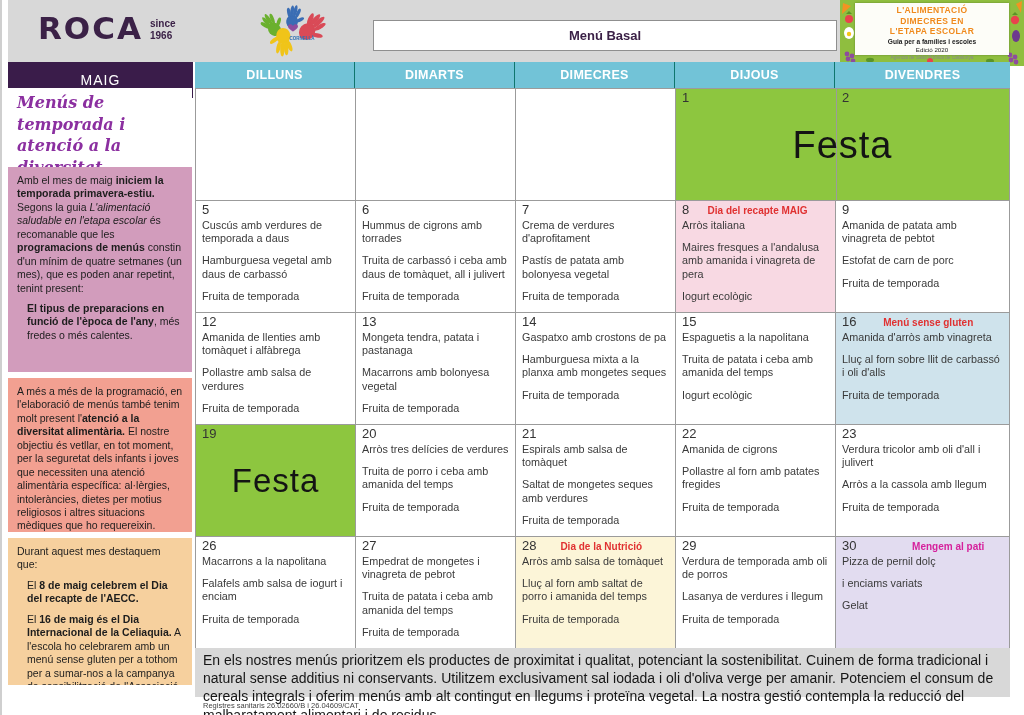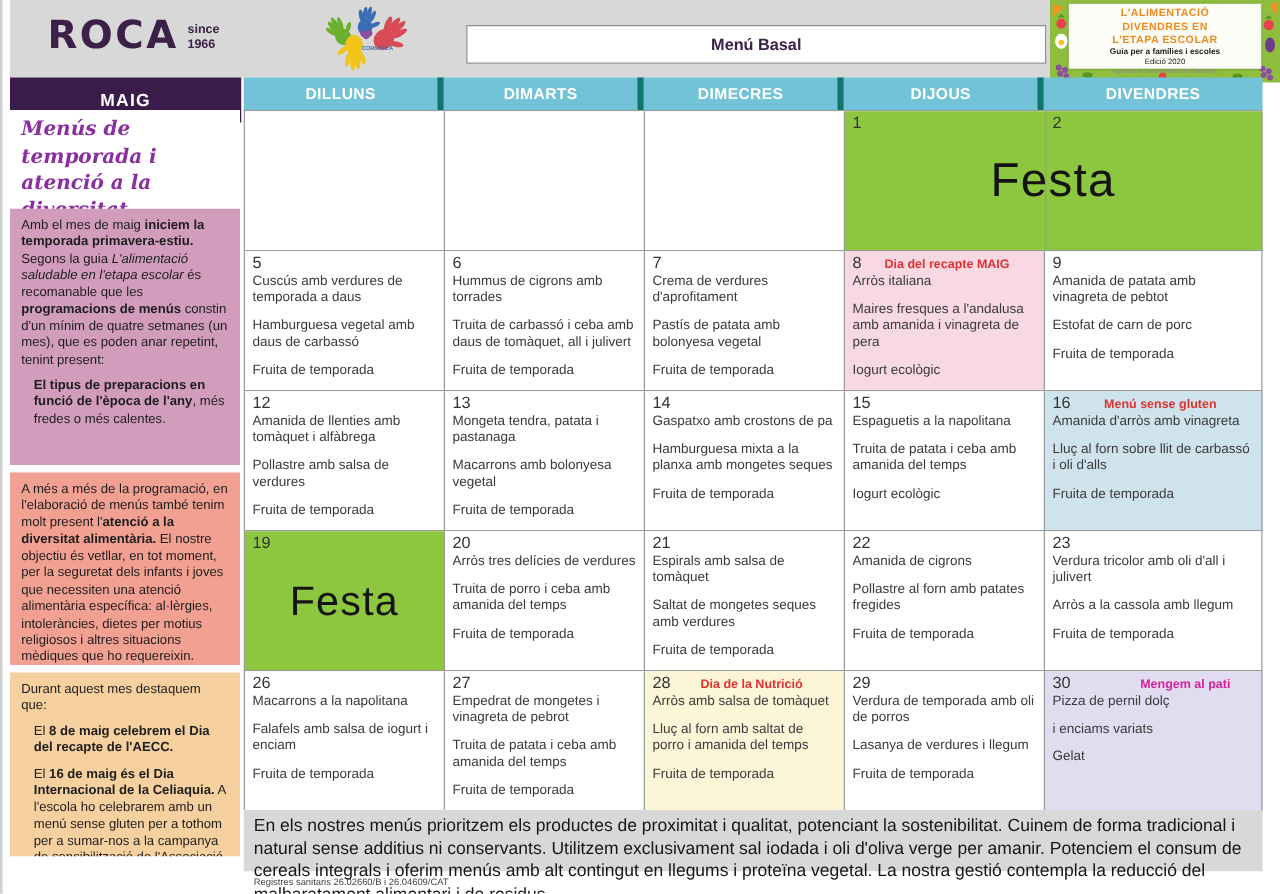--- a/index.html
+++ b/index.html
@@ -19,23 +19,23 @@
   
   .poster { position:absolute; left:840px; top:0; width:184px; height:66px; background:#8fbe3f; overflow:hidden; }
   .poster-bg { position:absolute; left:0; top:0; }
   .poster-card { position:absolute; left:15px; top:3px; right:15px; bottom:11px; background:#fdfdf8; box-shadow:0 0 2px rgba(0,0,0,.3); text-align:center; padding-top:2px; }
   .poster-line { display:block; font-size:8.5px; font-weight:800; color:#f08a1d; letter-spacing:.4px; line-height:1.25; }
   .poster-sub { display:block; font-size:6.6px; font-weight:700; color:#222; margin-top:1px; }
   .poster-ed { display:block; font-size:6.2px; color:#222; margin-top:1px; }
   .poster-agency { display:block; font-size:4.8px; color:#8a8a8a; margin-top:2px; }
 
   
-  .maig { position:absolute; left:8px; top:62px; width:185px; height:36px; background:#3a1c4a; color:#fff; font-weight:bold; font-size:14px; letter-spacing:1px; display:flex; align-items:center; justify-content:center; }
+  .maig { position:absolute; left:8px; top:62px; width:185px; height:36px; background:#3a1c4a; color:#fff; font-weight:normal; font-size:14px; letter-spacing:1px; display:flex; align-items:center; justify-content:center; }
   .dayheaders { position:absolute; left:195px; top:62px; width:815px; height:26px; display:grid; grid-template-columns:160px 160px 160px 160px 1fr; }
-  .dh { background:#72c3d7; color:#fff; font-weight:bold; font-size:12.5px; letter-spacing:.3px; display:flex; align-items:center; justify-content:center; border-right:5px solid #0f766e; }
+  .dh { background:#72c3d7; color:#fff; font-weight:bold; font-size:12.5px; letter-spacing:.3px; display:flex; align-items:center; justify-content:center; border-right:1px solid #0f766e; }
   .dh:last-child { border-right:none; }
 
   
   .sidebar { position:absolute; left:8px; top:88px; width:187px; }
   .sb { width:184px; padding:7px 9px; font-size:10.5px; line-height:1.28; color:#1d1d1d; overflow:hidden; }
   .sb p { margin-bottom:7px; }
   .sb p:last-child { margin-bottom:0; }
   .sb .indent { margin-left:10px; }
   .sb-white { background:#ffffff; height:79px; padding-top:4px; }
   .sb-heading { font-family:"DejaVu Serif", serif; font-style:italic; font-weight:bold; font-size:16px; line-height:1.35; color:#8b2fa0; }
@@ -129,21 +129,21 @@
         <circle cx="175" cy="57" r="2.4"></circle>
         <circle cx="171" cy="60" r="2.4"></circle>
         <circle cx="176" cy="62" r="2.4"></circle>
     </g>
     <ellipse cx="30" cy="60" rx="4" ry="2.2" fill="#5a9427"></ellipse>
     <ellipse cx="150" cy="61" rx="4" ry="2.2" fill="#5a9427"></ellipse>
     <circle cx="90" cy="61" r="3" fill="#e8434d"></circle>
   </svg>
   <div class="poster-card">
     <span class="poster-line">L'ALIMENTACIÓ</span>
-    <span class="poster-line">DIVENDRES EN</span>
+    <span class="poster-line">DIMECRES EN</span>
     <span class="poster-line">L'ETAPA ESCOLAR</span>
     <span class="poster-sub">Guia per a famílies i escoles</span>
     <span class="poster-ed">Edició 2020</span>
     <span class="poster-agency">Agència de Salut Pública de Catalunya</span>
   </div>
 </div>
 
 <div class="maig">MAIG</div>
 <div class="dayheaders">
   <div class="dh">DILLUNS</div>

